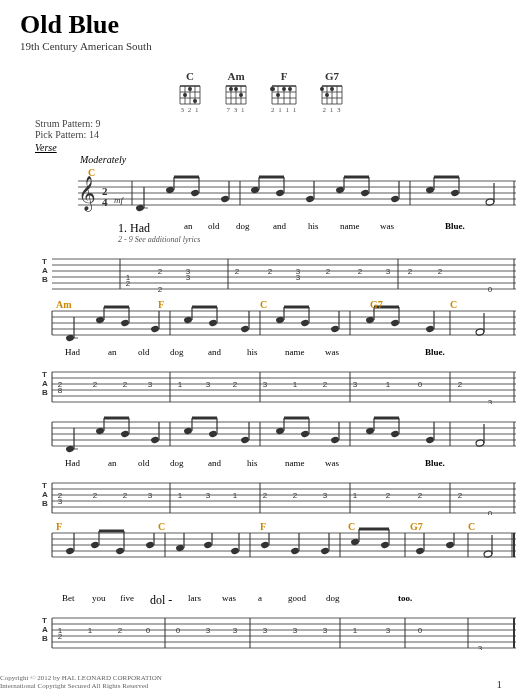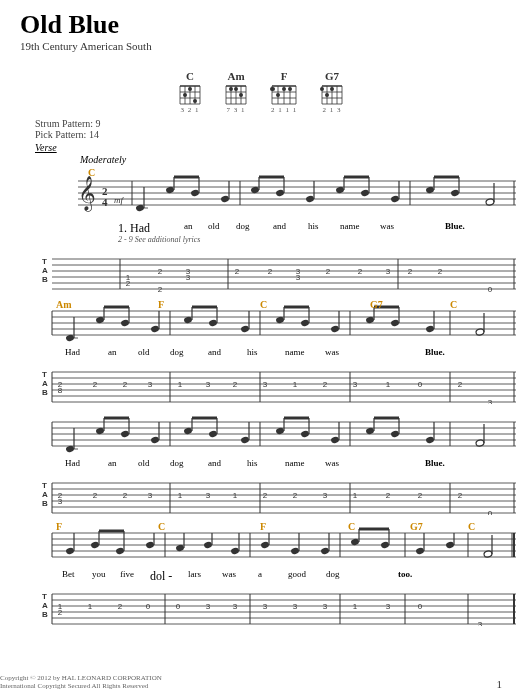--- a/index.html
+++ b/index.html
@@ -601,21 +601,21 @@
         <line x1="125" y1="10" x2="125" y2="34" stroke="#333" stroke-width="1"></line>
         <line x1="210" y1="10" x2="210" y2="34" stroke="#333" stroke-width="1"></line>
         <line x1="300" y1="10" x2="300" y2="34" stroke="#333" stroke-width="1"></line>
         <line x1="365" y1="10" x2="365" y2="34" stroke="#333" stroke-width="1"></line>
         <line x1="428" y1="10" x2="428" y2="34" stroke="#333" stroke-width="1"></line>
         <line x1="472" y1="10" x2="472" y2="34" stroke="#333" stroke-width="1"></line>
         <line x1="474" y1="10" x2="474" y2="34" stroke="#333" stroke-width="2"></line>
       </svg>
     </div>
 
-    <div style="position:relative; height:14px; margin-left:20px;">
+    <div style="position:relative; height:14px; margin-left:20px;margin-top:24px;">
       <span style="position:absolute; left:22px; font-size:9px;">Bet</span>
       <span style="position:absolute; left:52px; font-size:9px;">you</span>
       <span style="position:absolute; left:80px; font-size:9px;">five</span>
       <span style="position:absolute; left:110px; font-size:12px;">dol -</span>
       <span style="position:absolute; left:148px; font-size:9px;">lars</span>
       <span style="position:absolute; left:182px; font-size:9px;">was</span>
       <span style="position:absolute; left:218px; font-size:9px;">a</span>
       <span style="position:absolute; left:248px; font-size:9px;">good</span>
       <span style="position:absolute; left:286px; font-size:9px;">dog</span>
       <span style="position:absolute; left:358px; font-size:9px; font-weight:bold;">too.</span>

